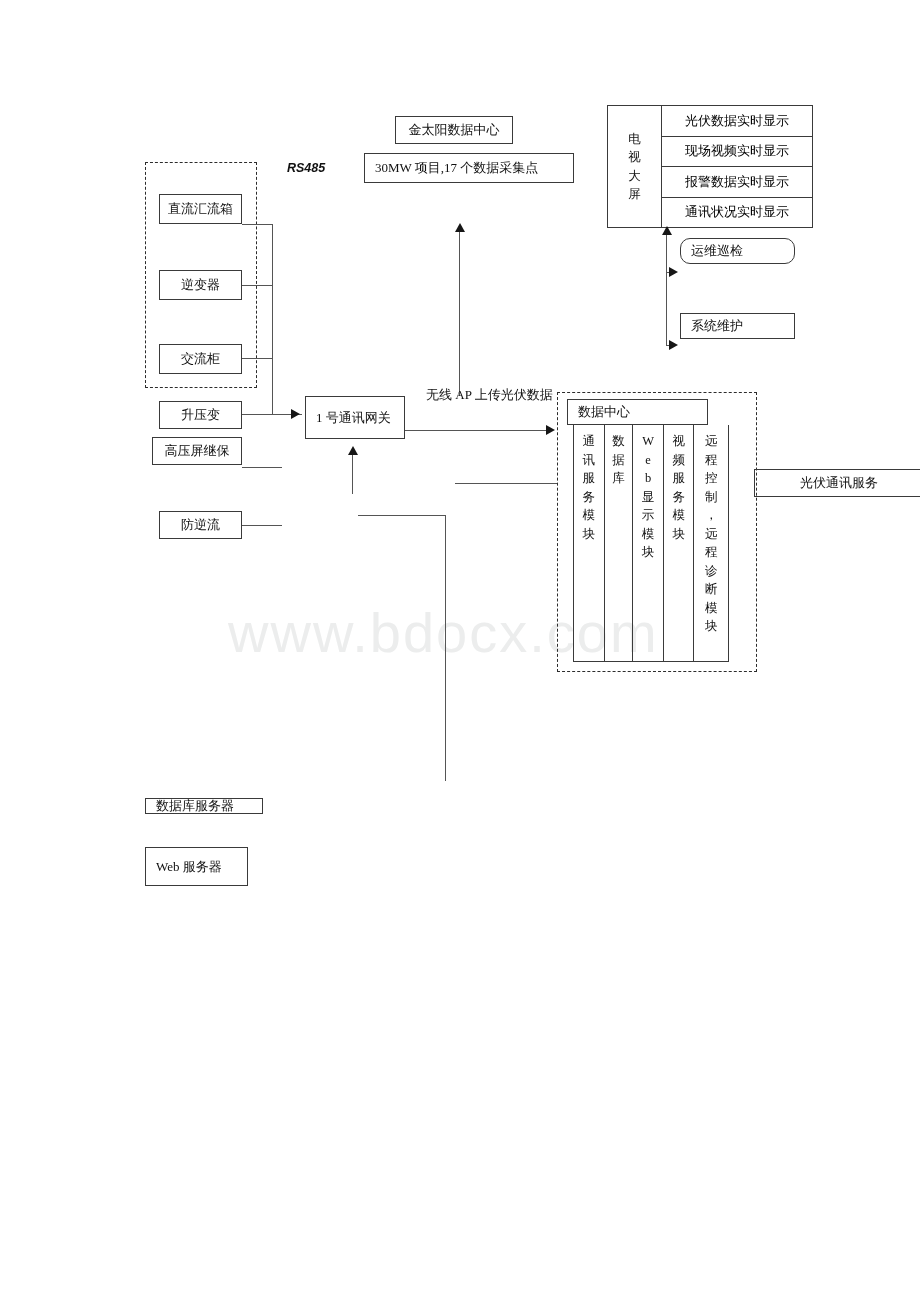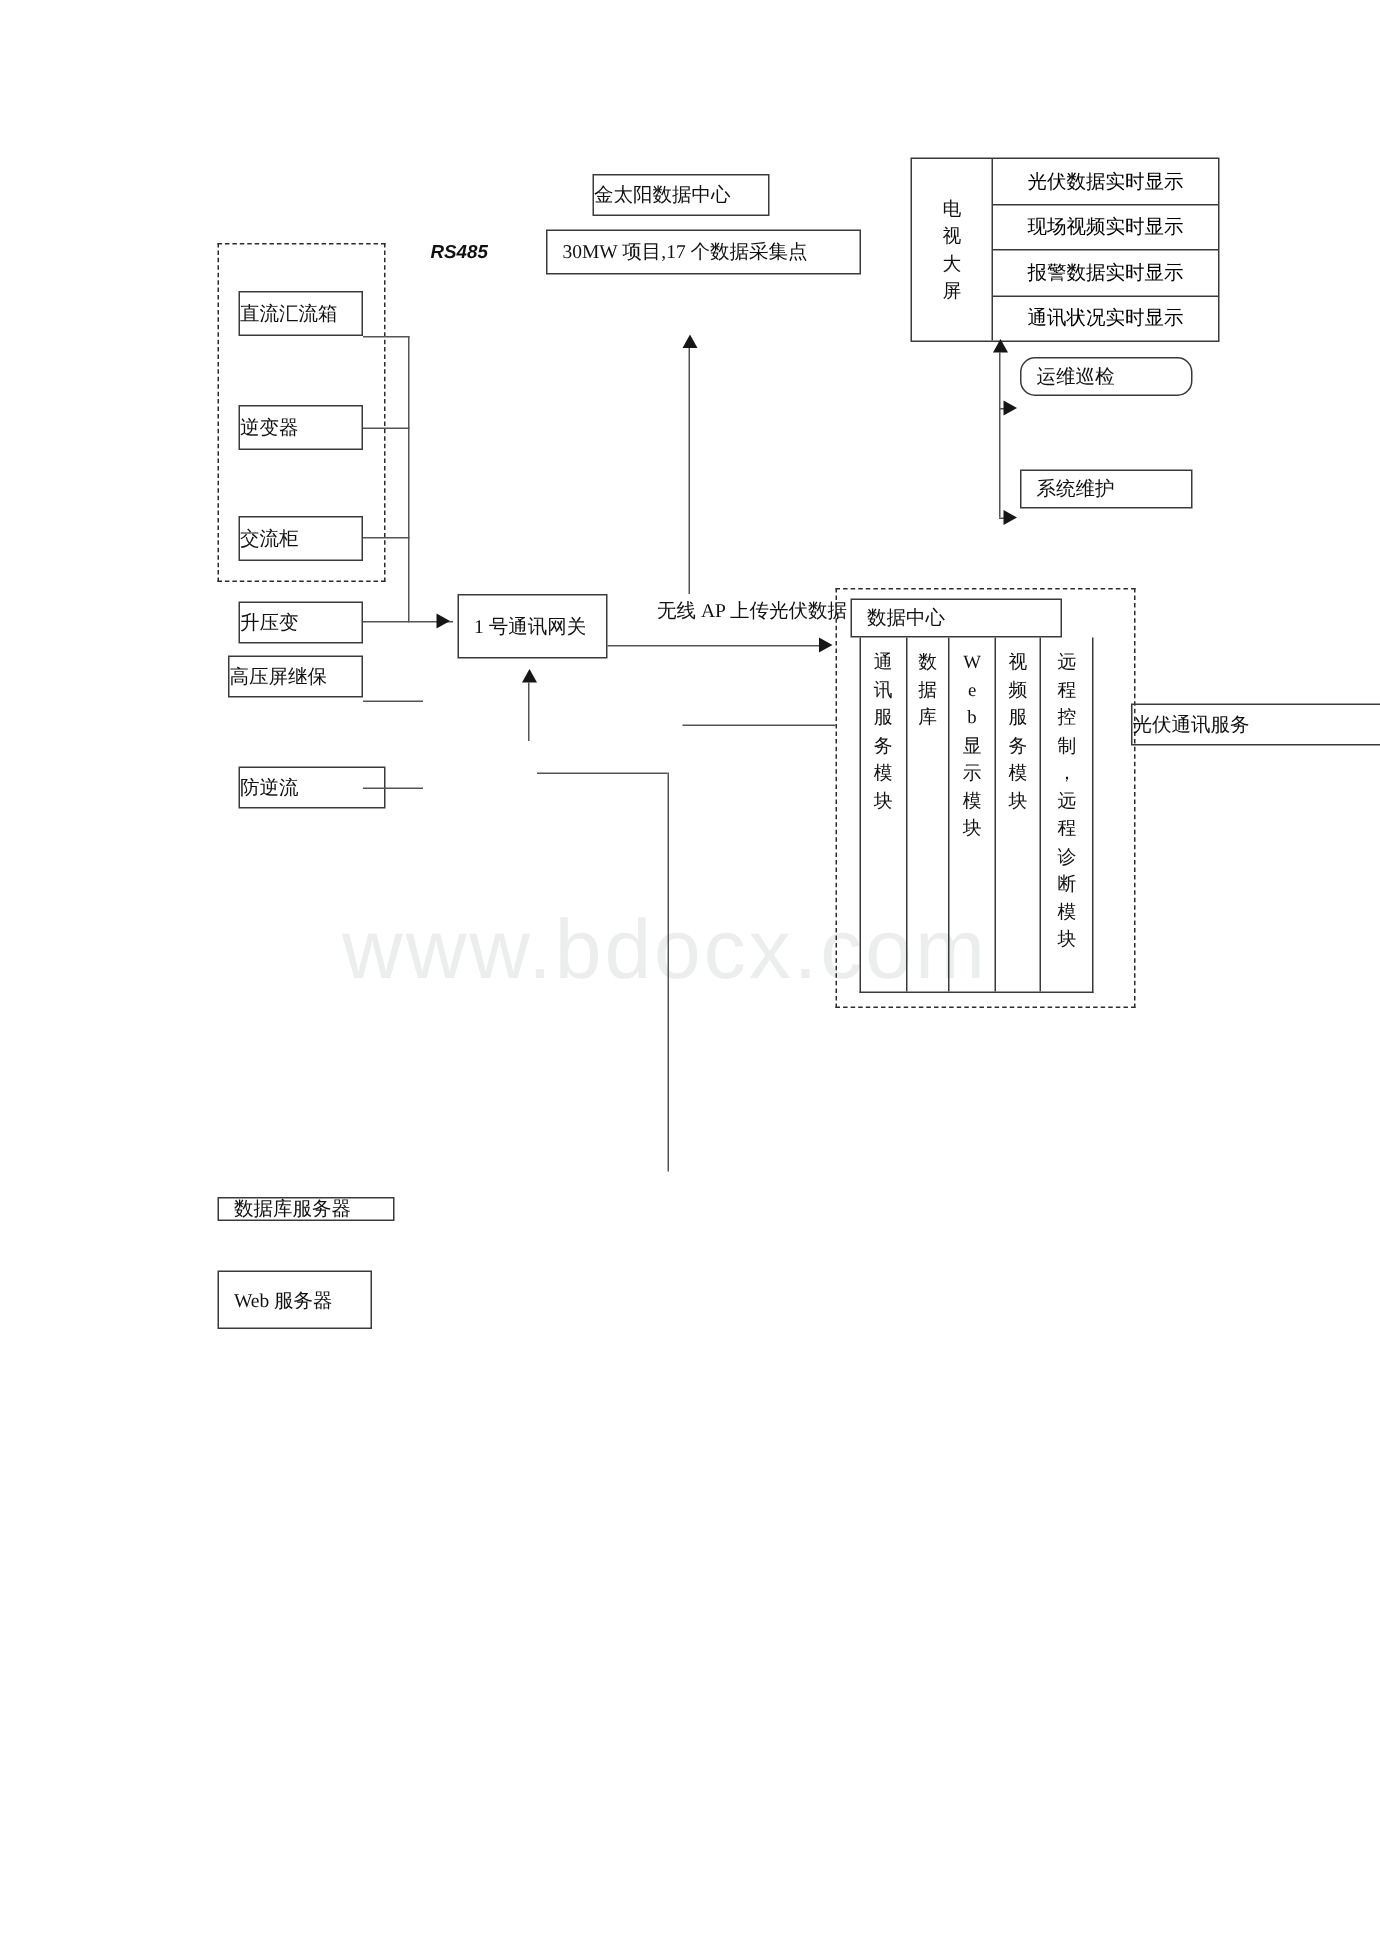--- a/index.html
+++ b/index.html
@@ -32,21 +32,21 @@
     position: absolute;
     border: 1px solid #3a3a3a;
     background: transparent;
     box-sizing: border-box;
     display: flex;
     align-items: center;
     font-size: 13px;
     color: #111;
     white-space: nowrap;
   }
-  .box.c { }
+  .box.c { justify-content: center; }
   .box.l { justify-content: flex-start; padding-left: 10px; }
   .dashbox {
     position: absolute;
     border: 1px dashed #2c2c2c;
     box-sizing: border-box;
     background: transparent;
   }
   
   .h {
     position: absolute;
@@ -176,21 +176,21 @@
   <div class="box c" style="left:159px; top:344px; width:83px; height:30px;">
     <span>交流柜</span>
   </div>
 
   <div class="box c" style="left:159px; top:401px; width:83px; height:28px;">
     <span>升压变</span>
   </div>
   <div class="box c" style="left:152px; top:437px; width:90px; height:28px;">
     <span>高压屏继保</span>
   </div>
-  <div class="box c" style="left:159px; top:511px; width:98px; height:28px;">
+  <div class="box c" style="left:159px; top:511px; width:83px; height:28px;">
     <span>防逆流</span>
   </div>
 
   <div class="box l" style="left:145px; top:798px; width:118px; height:16px;text-align:right;">
     <span>数据库服务器</span>
   </div>
   <div class="box l" style="left:145px; top:847px; width:103px; height:39px;">
     <span>Web 服务器</span>
   </div>
 
@@ -219,21 +219,21 @@
 
   <div class="box c" style="left:395px; top:116px; width:118px; height:28px;">
     <span>金太阳数据中心</span>
   </div>
   <div class="box l" style="left:364px; top:153px; width:210px; height:30px;text-align:center;">
     <span>30MW 项目,17 个数据采集点</span>
   </div>
 
   <div class="h" style="left:405px; top:430px; width:143px;"></div>
   <div class="ar-right" style="left:546px; top:425px;"></div>
-  <div class="cap" style="left:426px; top:398px;margin-left:12px;">无线 AP 上传光伏数据</div>
+  <div class="cap" style="left:426px; top:386px;">无线 AP 上传光伏数据</div>
 
   <div class="h" style="left:455px; top:483px; width:102px;"></div>
 
   <div class="h" style="left:358px; top:515px; width:87px;"></div>
   <div class="v" style="left:445px; top:515px; height:266px;"></div>
 
   <div class="tv-outer" style="left:607px; top:105px; width:206px; height:123px;">
     <div class="tv-left">
       <span>电</span>
       <span>视</span>

